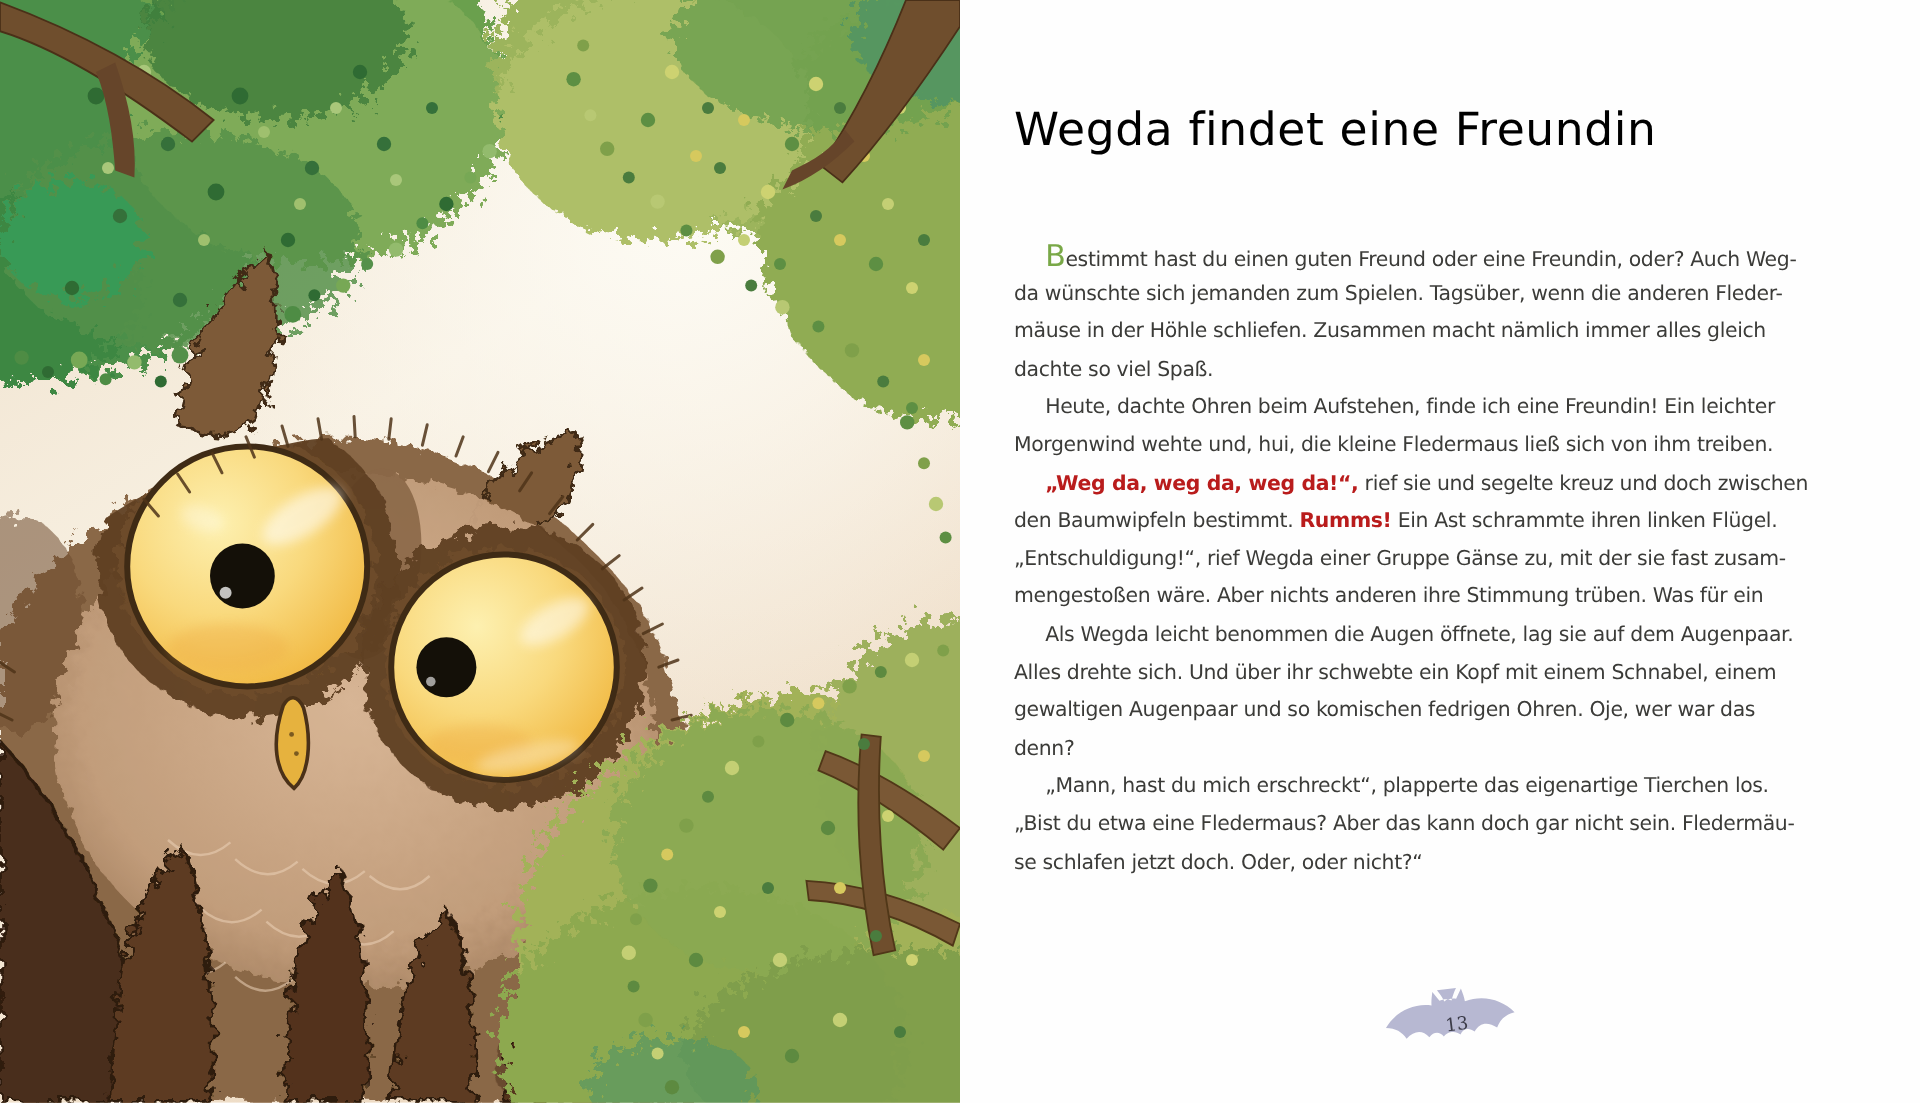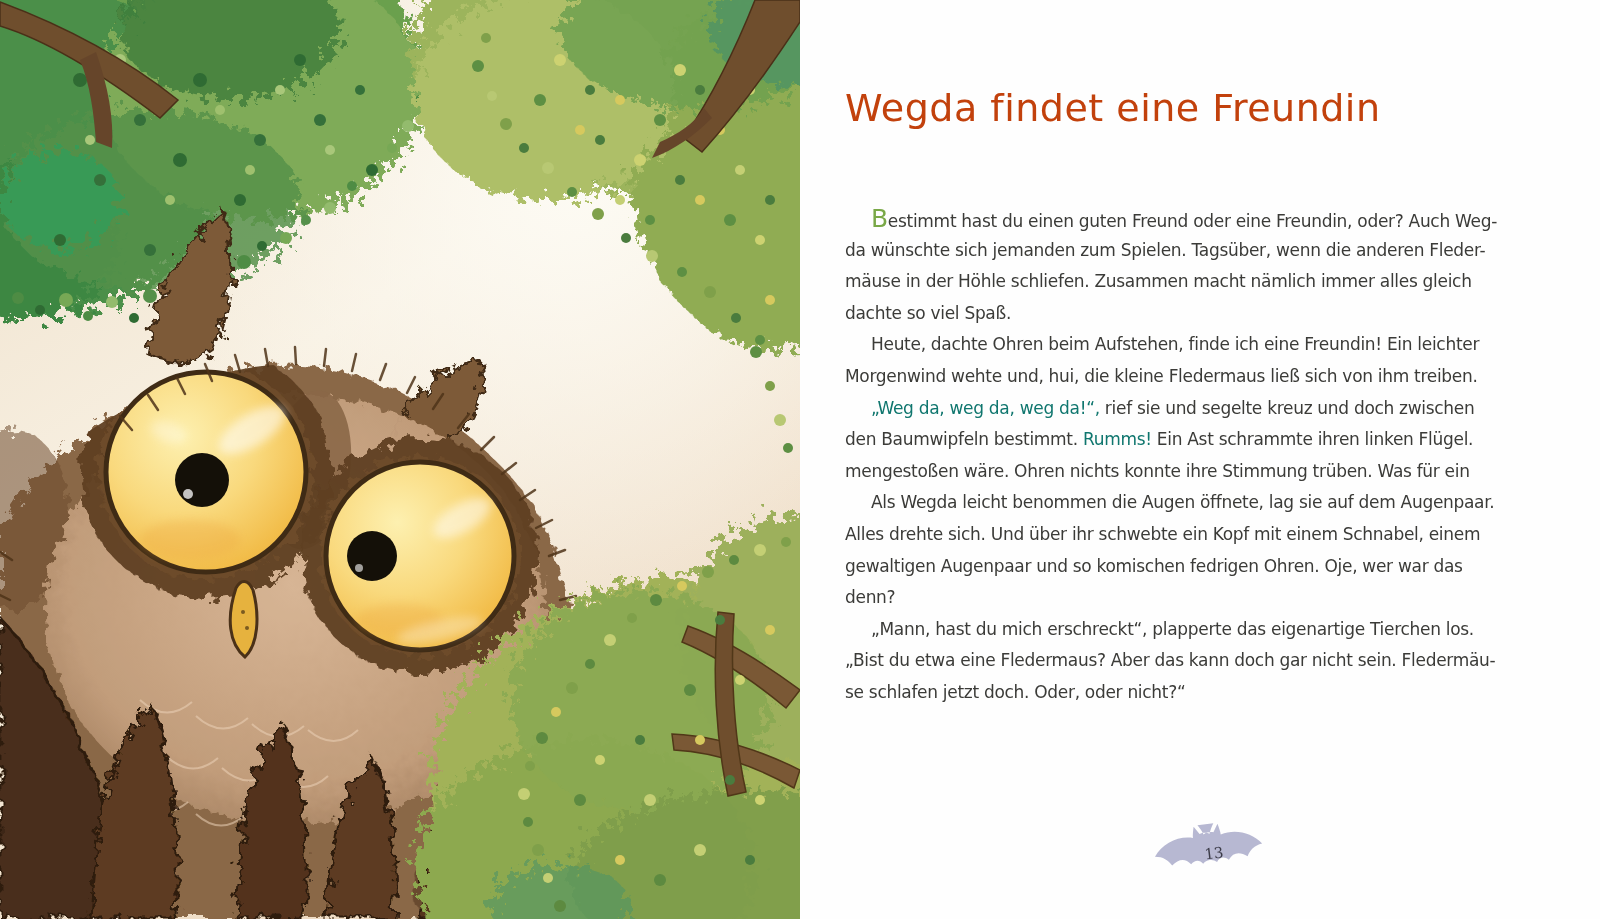--- a/index.html
+++ b/index.html
@@ -8,31 +8,31 @@
     font-family:"DejaVu Sans",sans-serif;background:#ffffff;
   }
   .page-left{width:800px;height:919px;flex:0 0 800px;}
   .page-left svg{display:block;}
   .page-right{
     position:relative;width:800px;height:919px;flex:0 0 800px;
     background:#fefefe;box-sizing:border-box;
   }
   .chapter-title{
     position:absolute;left:45px;top:86px;margin:0;
-    font-size:38px;font-weight:400;color:#c2410c;letter-spacing:0.5px;
+    font-size:38px;font-weight:400;color:#000000;letter-spacing:0.5px;
     font-family:"DejaVu Sans",sans-serif;white-space:nowrap;
   }
   .text-block{position:absolute;left:45px;top:196px;width:690px;}
   .line{
-    white-space:nowrap;font-size:17px;line-height:45px;height:31.6px;
+    white-space:nowrap;font-size:17px;line-height:35px;height:31.6px;
     color:#3b3b38;letter-spacing:-0.3px;
   }
   .line.indent{padding-left:26px;}
   .ini{color:#79a847;font-size:25px;}
-  .grn{color:#0f766e;font-weight:400;}
+  .grn{color:#b91c1c;font-weight:700;}
   .bat-wrap{position:absolute;left:345px;top:815px;width:150px;height:62px;}
 </style>
 </head>
 <body>
 
 <div class="page-left">
 <svg width="800" height="919" viewBox="0 0 800 919" aria-hidden="true">
   <defs>
     <linearGradient id="bgGrad" x1="0" y1="0" x2="0.55" y2="1">
       <stop offset="0" stop-color="#eedfca"></stop>
@@ -336,21 +336,22 @@
 
   <div class="text-block">
     <div class="line indent"><span class="ini">B</span><span>estimmt hast du einen guten Freund oder eine Freundin, oder? Auch Weg-</span></div>
     <div class="line"><span>da wünschte sich jemanden zum Spielen. Tagsüber, wenn die anderen Fleder-</span></div>
     <div class="line"><span>mäuse in der Höhle schliefen. Zusammen macht nämlich immer alles gleich</span></div>
     <div class="line"><span>dachte so viel Spaß.</span></div>
     <div class="line indent"><span>Heute, dachte Ohren beim Aufstehen, finde ich eine Freundin! Ein leichter</span></div>
     <div class="line"><span>Morgenwind wehte und, hui, die kleine Fledermaus ließ sich von ihm treiben.</span></div>
     <div class="line indent"><span class="grn">„Weg da, weg da, weg da!“,</span><span> rief sie und segelte kreuz und doch zwischen</span></div>
     <div class="line"><span>den Baumwipfeln bestimmt. </span><span class="grn">Rumms!</span><span> Ein Ast schrammte ihren linken Flügel.</span></div>
-    <div class="line"><span>mengestoßen wäre. Ohren nichts konnte ihre Stimmung trüben. Was für ein</span></div>
+    <div class="line"><span>„Entschuldigung!“, rief Wegda einer Gruppe Gänse zu, mit der sie fast zusam-</span></div>
+    <div class="line"><span>mengestoßen wäre. Aber nichts anderen ihre Stimmung trüben. Was für ein</span></div>
     <div class="line indent"><span>Als Wegda leicht benommen die Augen öffnete, lag sie auf dem Augenpaar.</span></div>
     <div class="line"><span>Alles drehte sich. Und über ihr schwebte ein Kopf mit einem Schnabel, einem</span></div>
     <div class="line"><span>gewaltigen Augenpaar und so komischen fedrigen Ohren. Oje, wer war das</span></div>
     <div class="line"><span>denn?</span></div>
     <div class="line indent"><span>„Mann, hast du mich erschreckt“, plapperte das eigenartige Tierchen los.</span></div>
     <div class="line"><span>„Bist du etwa eine Fledermaus? Aber das kann doch gar nicht sein. Fledermäu-</span></div>
     <div class="line"><span>se schlafen jetzt doch. Oder, oder nicht?“</span></div>
   </div>
 
   <div class="bat-wrap">

